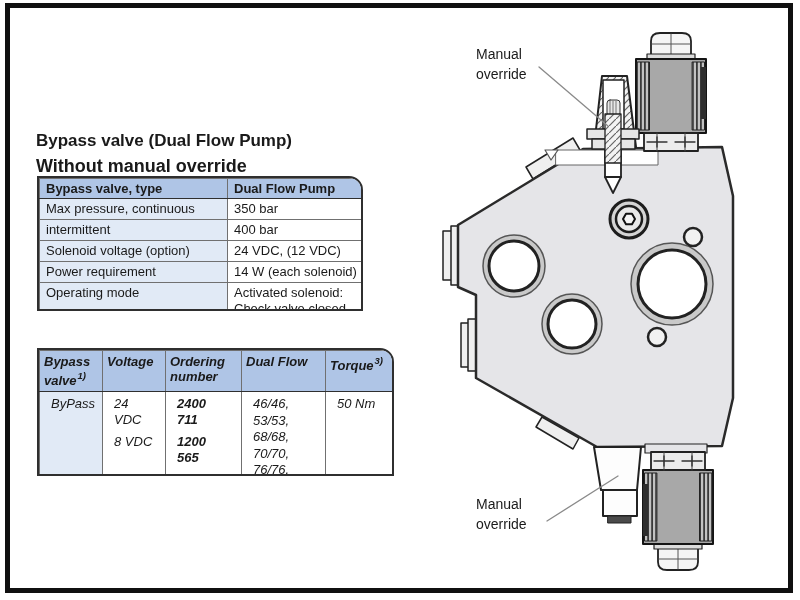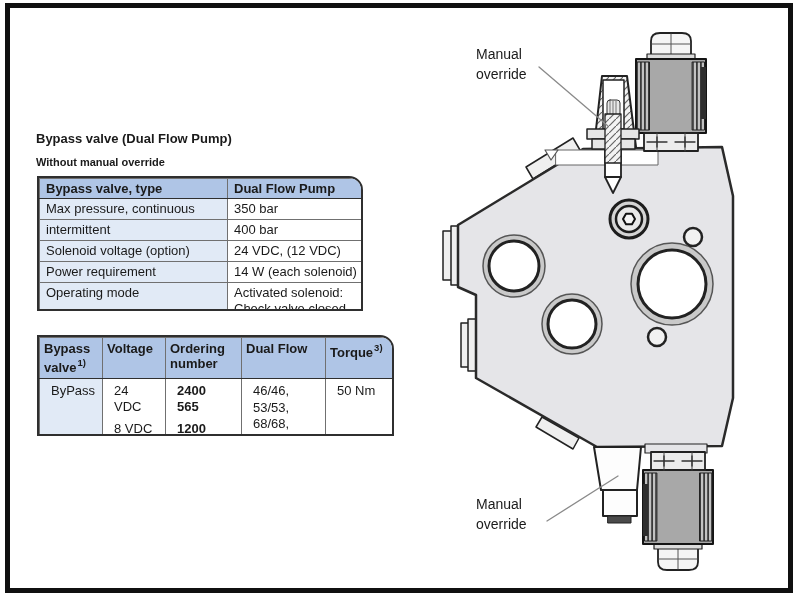--- a/index.html
+++ b/index.html
@@ -7,33 +7,33 @@
     width:800px;height:600px;position:relative;overflow:hidden;
     background:#ffffff;color:#1a1a1a;
     font-family:"Liberation Sans", sans-serif;
   }
   .frame{
     position:absolute;left:5px;top:3px;width:788px;height:590px;
     border:5px solid #101010;box-sizing:border-box;pointer-events:none;
   }
   .title{
     position:absolute;left:36px;top:131px;
-    font-size:13px;font-weight:bold;white-space:nowrap;
+    font-size:17px;font-weight:bold;white-space:nowrap;
   }
   .subtitle{
     position:absolute;left:36px;top:156px;
-    font-size:11px;font-weight:bold;white-space:nowrap;
+    font-size:18px;font-weight:bold;white-space:nowrap;
   }
   .tbl-wrap{
     position:absolute;background:#ffffff;
     border:2px solid #2f2f2f;border-top-right-radius:14px;
     overflow:hidden;box-sizing:border-box;
   }
   .t1{left:37px;top:176px;width:326px;height:135px;}
-  .t2{left:37px;top:335px;width:357px;height:101px;}
+  .t2{left:37px;top:348px;width:357px;height:128px;font-style:italic;}
   table{border-collapse:collapse;table-layout:fixed;width:100%;}
   th,td{
     border:1px solid #707070;
     font-size:13px;line-height:16px;
     padding:1px 6px;overflow:hidden;
   }
   th{
     background:#afc5e6;text-align:left;font-weight:bold;
     border-bottom:1.5px solid #2f2f2f;
   }
@@ -122,21 +122,21 @@
       </tr>
     </thead>
     <tbody>
       <tr>
         <td class="tint">ByPass</td>
         <td>
           <div class="gap-line">24 VDC</div>
           <div>8 VDC</div>
         </td>
         <td>
-          <div class="gap-line bold">2400 565</div>
+          <div class="gap-line bold">2400 711</div>
           <div class="bold">1200 565</div>
         </td>
         <td>
           <div class="flow-line">46/46,</div>
           <div class="flow-line">53/53,</div>
           <div class="flow-line">68/68,</div>
           <div class="flow-line">70/70,</div>
           <div class="flow-line">76/76.</div>
         </td>
         <td>50 Nm</td>

